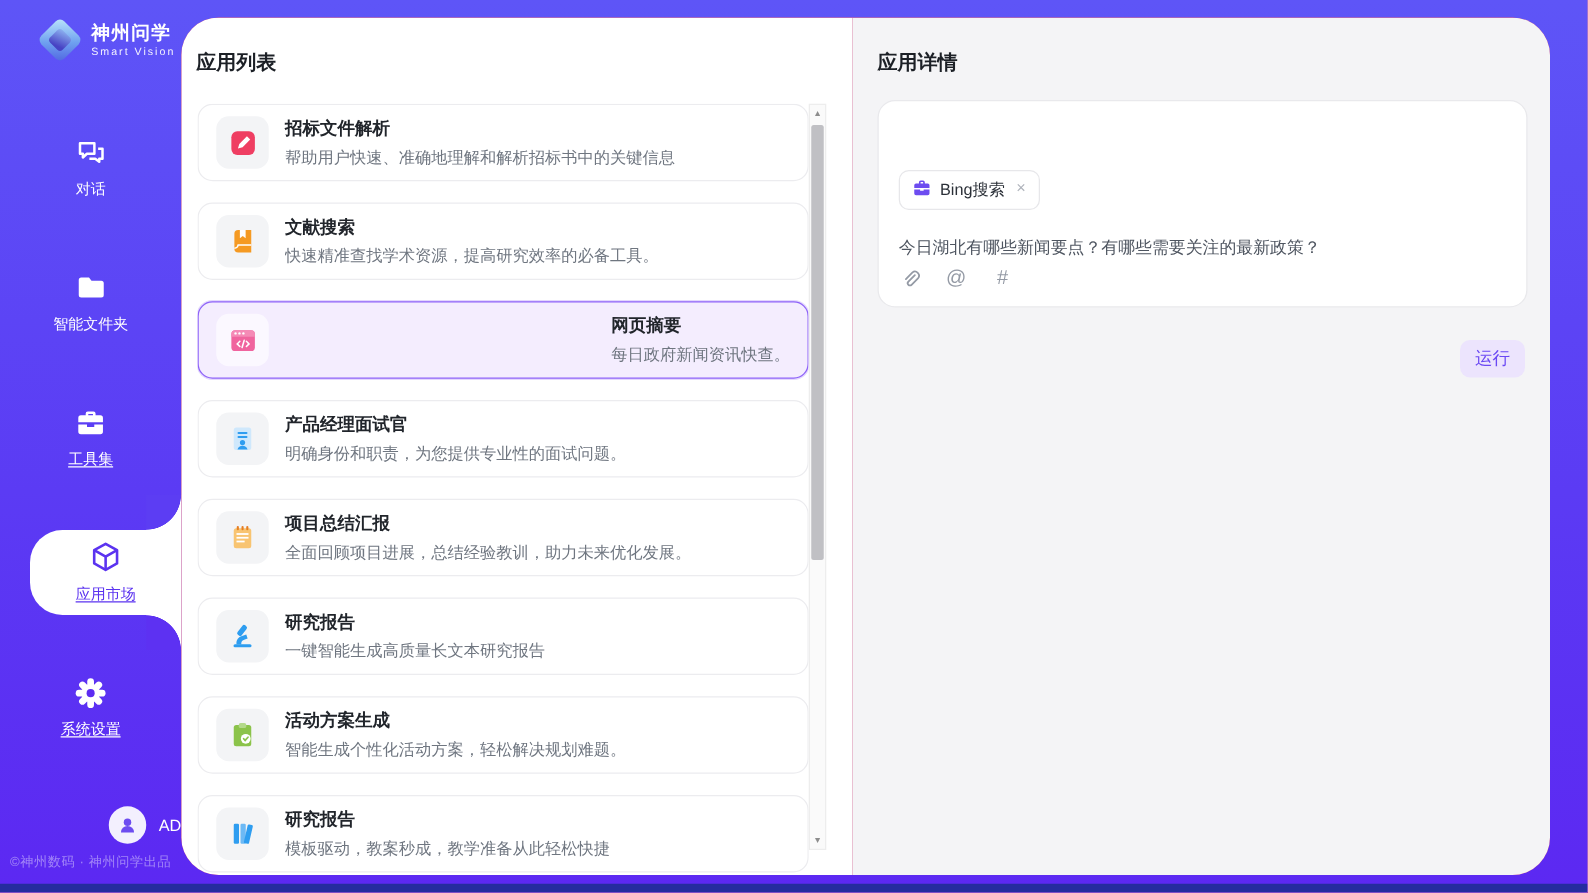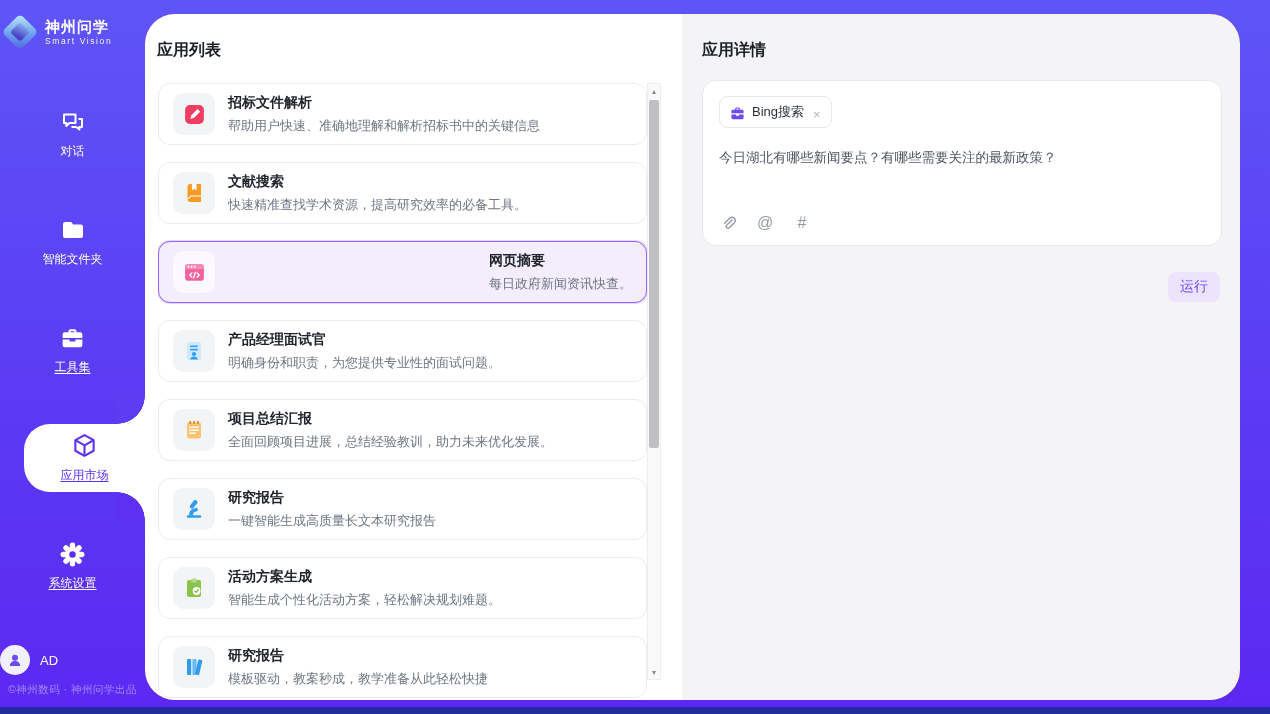--- a/index.html
+++ b/index.html
@@ -7,21 +7,21 @@
   body {
     font-family:"Liberation Sans","DejaVu Sans",sans-serif;
     position:relative;
     background:linear-gradient(180deg,#5e55f7 0%,#5b3bf4 55%,#5c28f2 100%);
   }
   
   .bottom-strip { position:absolute; left:0; right:0; bottom:0; height:7px; background:#252c9f; }
 
   
   .sidebar { position:absolute; left:0; top:0; width:145px; height:707px; color:#fff; }
-  .brand { display:flex; align-items:center; gap:9px; padding:16px 0 0 4px; }
+  .brand { display:flex; align-items:center; gap:9px; padding:16px 0 0 32px; }
   .brand-diamond { width:32px; height:32px; position:relative; flex:0 0 auto; }
   .brand-diamond .d1 { position:absolute; left:3px; top:3px; width:26px; height:26px;
     transform:rotate(45deg); border-radius:5px;
     background:linear-gradient(135deg,#bfe9fb 0%,#6fa1f0 55%,#4f63e0 100%); }
   .brand-diamond .d2 { position:absolute; left:9px; top:9px; width:14px; height:14px;
     transform:rotate(45deg); border-radius:3px;
     background:linear-gradient(160deg,#8fb6f2 0%,#4742c4 80%); }
   .brand-name { font-size:15px; font-weight:700; letter-spacing:1px; line-height:1.15; }
   .brand-sub { font-size:8.5px; letter-spacing:1.6px; opacity:.92; }
 
@@ -32,21 +32,21 @@
   .nav-label { font-size:12px; color:#fff;text-align:right; }
   .nav-label.u { text-decoration:underline; text-underline-offset:2px; }
   .nav-item.active { position:relative; margin-left:24px; width:121px; background:#fff;
     border-radius:26px 0 0 26px; }
   .nav-item.active .nav-label { color:#5b33f0; }
   .nav-item.active::before, .nav-item.active::after { content:""; position:absolute; right:0; width:28px; height:28px; }
   .nav-item.active::before { top:-28px; background:radial-gradient(circle at 0 0, #5c3df3 0 27.5px, #fff 28px); }
   .nav-item.active::after  { bottom:-28px; background:radial-gradient(circle at 0 100%, #5d31f2 0 27.5px, #fff 28px); }
 
   .user-row { position:absolute; left:0; bottom:32px; width:145px; display:flex; align-items:center;
-    justify-content:flex-start; gap:10px; cursor:pointer; }
+    justify-content:flex-end; gap:10px; cursor:pointer; }
   .avatar { width:30px; height:30px; border-radius:50%; background:#f3f0fe; display:flex;
     align-items:center; justify-content:center; }
   .user-name { font-size:13px; color:#fff; }
   .side-footer { position:absolute; left:0; bottom:10px; width:145px; text-align:center;
     font-size:10.5px; color:rgba(255,255,255,.42); letter-spacing:.5px; }
 
   
   .content { position:absolute; left:145px; top:14px; right:30px; bottom:14px;
     background:#be185d; border-radius:30px; overflow:hidden; display:flex; }
   .list-panel { position:relative; width:537px; flex:0 0 537px; background:#fff; }
@@ -75,22 +75,22 @@
   .sb-btn { position:absolute; left:0; width:12px; height:14px; color:#8d8d8d; font-size:7px;
     display:flex; align-items:center; justify-content:center; cursor:pointer; }
   .sb-up { top:0; }
   .sb-down { bottom:0; }
   .sb-thumb { position:absolute; left:1px; top:16px; width:10px; height:348px; background:#c0c0c4;
     border-radius:2px; cursor:pointer; }
 
   
   .prompt-card { position:absolute; top:66px; left:20px; width:520px; height:166px; background:#fff;
     border:1px solid #e9e9ec; border-radius:14px; padding:15px 16px; }
-  .tool-tag { display:inline-flex; align-items:flex-end; gap:7px; border:1px solid #e7e7ea;
-    border-radius:8px; padding:6px 10px; background:#fff; cursor:pointer; }
+  .tool-tag { display:inline-flex; align-items:flex-start; gap:7px; border:1px solid #e7e7ea;
+    border-radius:8px; padding:6px 10px; background:#fff; cursor:pointer;margin-top:40px; }
   .tool-tag-label { font-size:13px; color:#2b3038; }
   .tool-tag-close { font-size:13px; color:#b0b4bc; margin-left:2px; cursor:pointer; line-height:1; }
   .prompt-input { margin-top:20px; font-size:13.5px; color:#4e5560; line-height:1.5; min-height:40px;
     cursor:text; }
   .attach-row { position:absolute; left:16px; bottom:13px; display:flex; align-items:center; gap:19px; }
   .attach-btn { color:#949aa5; font-size:16px; display:flex; align-items:center; justify-content:center;
     width:18px; height:18px; cursor:pointer; }
   .run-btn { position:absolute; top:258px; right:20px; width:52px; height:30px; border:none;
     background:#ece4fd; color:#6b49f4; font-size:14px; border-radius:8px; cursor:pointer;
     font-family:inherit; }

